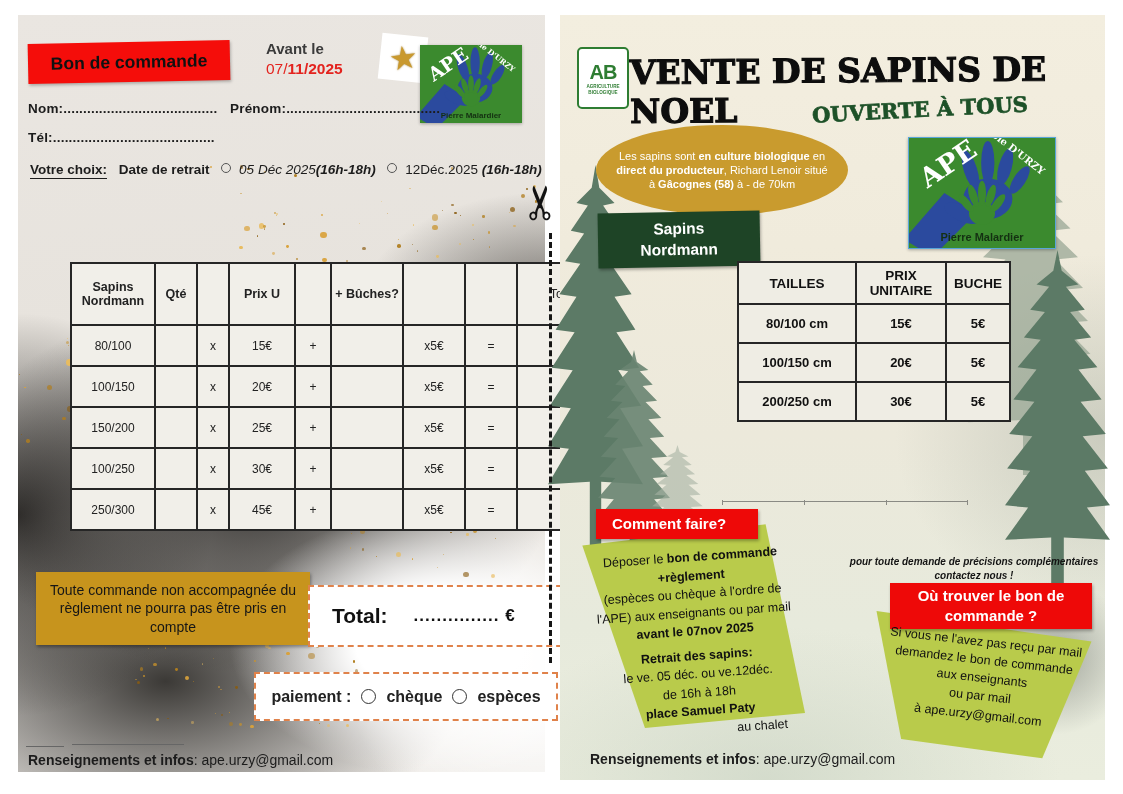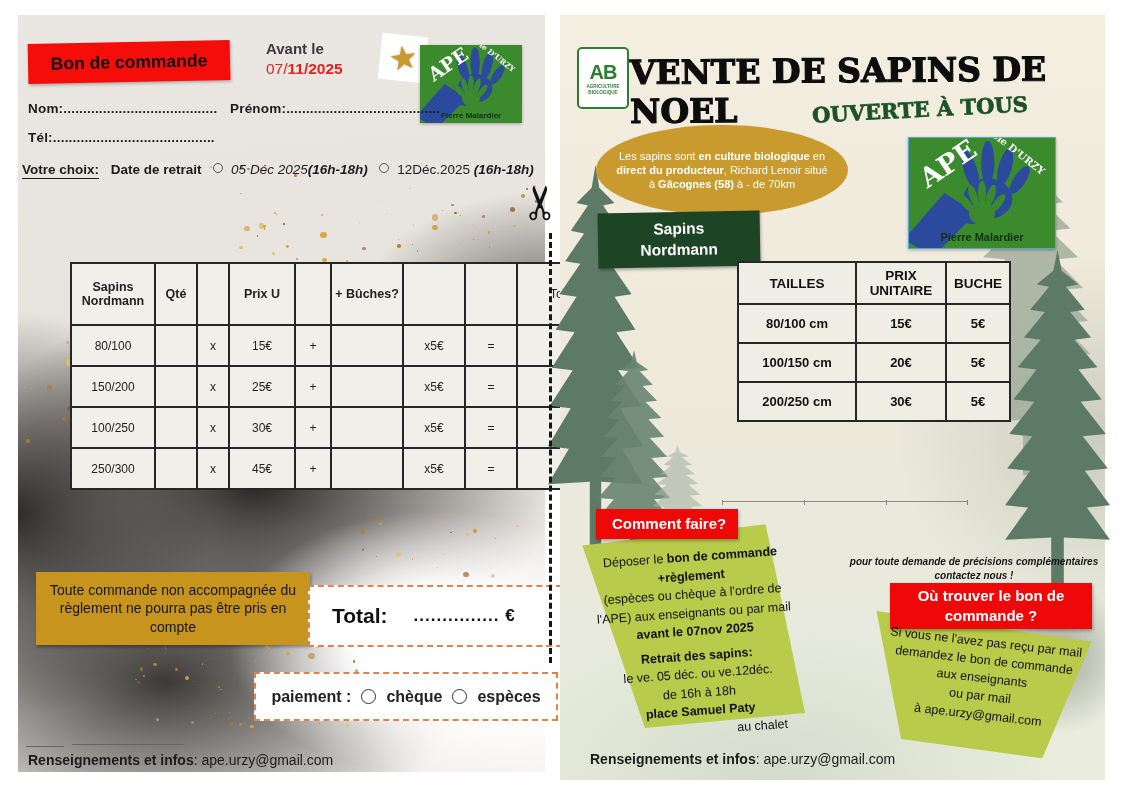--- a/index.html
+++ b/index.html
@@ -48,21 +48,21 @@
   .ape-sm .ape-word{left:6px;top:8px;font-size:19px;}
   .ape-sm .ape-school{right:2px;top:4px;font-size:7.5px;}
   .ape-sm .ape-teacher{bottom:3px;font-size:8px;}
   .ape-lg{left:348px;top:122px;width:146px;height:110px;border:1px solid #58a6d8;}
   .ape-lg .ape-word{left:8px;top:10px;font-size:27px;}
   .ape-lg .ape-school{right:4px;top:6px;font-size:10px;}
   .ape-lg .ape-teacher{bottom:5px;font-size:11px;}
 
   .fieldline{font-size:13.5px;font-weight:700;color:#1c1c1c;letter-spacing:.2px;}
   .nom{left:10px;top:86px;} .prenom{left:212px;top:86px;} .tel{left:10px;top:115px;}
-  .choix{left:4px;top:147px;font-size:13.5px;color:#1c1c1c;white-space:nowrap;text-align:right;}
+  .choix{left:12px;top:147px;font-size:13.5px;color:#1c1c1c;white-space:nowrap;text-align:right;}
   .choix .u{font-weight:800;border-bottom:1.6px solid #1c1c1c;padding-bottom:1px;}
   .choix .b{font-weight:800;}
   .radio-s{display:inline-block;width:8px;height:8px;border:1.6px solid #555;border-radius:50%;vertical-align:1px;margin:0 4px 0 8px;}
   .choix .it{font-style:italic;}
   .choix .itb{font-style:italic;font-weight:800;}
 
   table{border-collapse:collapse;table-layout:fixed;margin-left:32px;}
   .order-table{left:20px;top:247px;width:490px;}
   .order-table th,.order-table td{border:2.4px solid #262626;background:#f1efe9;text-align:center;
      font-size:12px;color:#222;padding:2px;overflow:hidden;}
@@ -113,21 +113,21 @@
            display:flex;flex-direction:column;align-items:center;justify-content:center;font-size:15.5px;
            font-weight:800;line-height:1.35;transform:rotate(-1deg);box-shadow:1px 2px 3px rgba(0,0,0,.3);}
   .price-table{left:145px;top:246px;width:263px;z-index:3;position:absolute;}
   .price-table th,.price-table td{border:2.4px solid #262626;background:#efede4;text-align:center;color:#111;}
   .price-table th{height:38px;font-size:13.5px;font-weight:800;}
   .price-table th:nth-child(1){width:114px;} .price-table th:nth-child(2){width:86px;} .price-table th:nth-child(3){width:60px;}
   .price-table td{height:35px;font-size:13px;font-weight:800;}
   .guide{left:162px;top:486px;width:246px;border-top:1.4px solid #8a8a84;z-index:3;}
   .guide i{position:absolute;top:-2.5px;width:1.4px;height:5px;background:#8a8a84;}
   .redbox{background:#ee0908;color:#fff;font-weight:800;z-index:5;box-shadow:1px 2px 3px rgba(0,0,0,.3);}
-  .howto-title{left:36px;top:494px;width:142px;height:30px;font-size:15px;line-height:30px;padding-left:16px;box-sizing:border-box;}
+  .howto-title{left:36px;top:494px;width:162px;height:30px;font-size:15px;line-height:30px;padding-left:16px;box-sizing:border-box;}
   .where-title{left:330px;top:568px;width:202px;height:46px;font-size:15px;display:flex;align-items:center;justify-content:center;text-align:center;line-height:1.35;}
   .blob{background:#b9cb4b;z-index:4;}
   .howto-blob{left:20px;top:503px;width:232px;height:212px;clip-path:polygon(1% 13%,80% 3%,97% 92%,28% 99%);}
   .howto-text{position:absolute;left:10px;top:30px;width:212px;transform:rotate(-4deg);
               font-size:12.5px;color:#111;text-align:center;line-height:1.48;}
   .howto-text .b{font-weight:800;}
   .howto-text .mt{display:block;margin-top:6px;}
   .howto-text .right{display:block;text-align:right;padding-right:20px;}
   .where-blob{left:312px;top:588px;width:224px;height:160px;clip-path:polygon(2% 5%,98% 24%,76% 97%,13% 85%);}
   .where-text{position:absolute;left:8px;top:24px;width:204px;transform:rotate(6.5deg);
@@ -430,20 +430,31 @@
             <td></td>
             <td>x</td>
             <td>15€</td>
             <td>+</td>
             <td></td>
             <td>x5€</td>
             <td>=</td>
             <td></td>
           </tr>
           <tr>
+            <td>100/150</td>
+            <td></td>
+            <td>x</td>
+            <td>20€</td>
+            <td>+</td>
+            <td></td>
+            <td>x5€</td>
+            <td>=</td>
+            <td></td>
+          </tr>
+          <tr>
             <td>150/200</td>
             <td></td>
             <td>x</td>
             <td>25€</td>
             <td>+</td>
             <td></td>
             <td>x5€</td>
             <td>=</td>
             <td></td>
           </tr>

